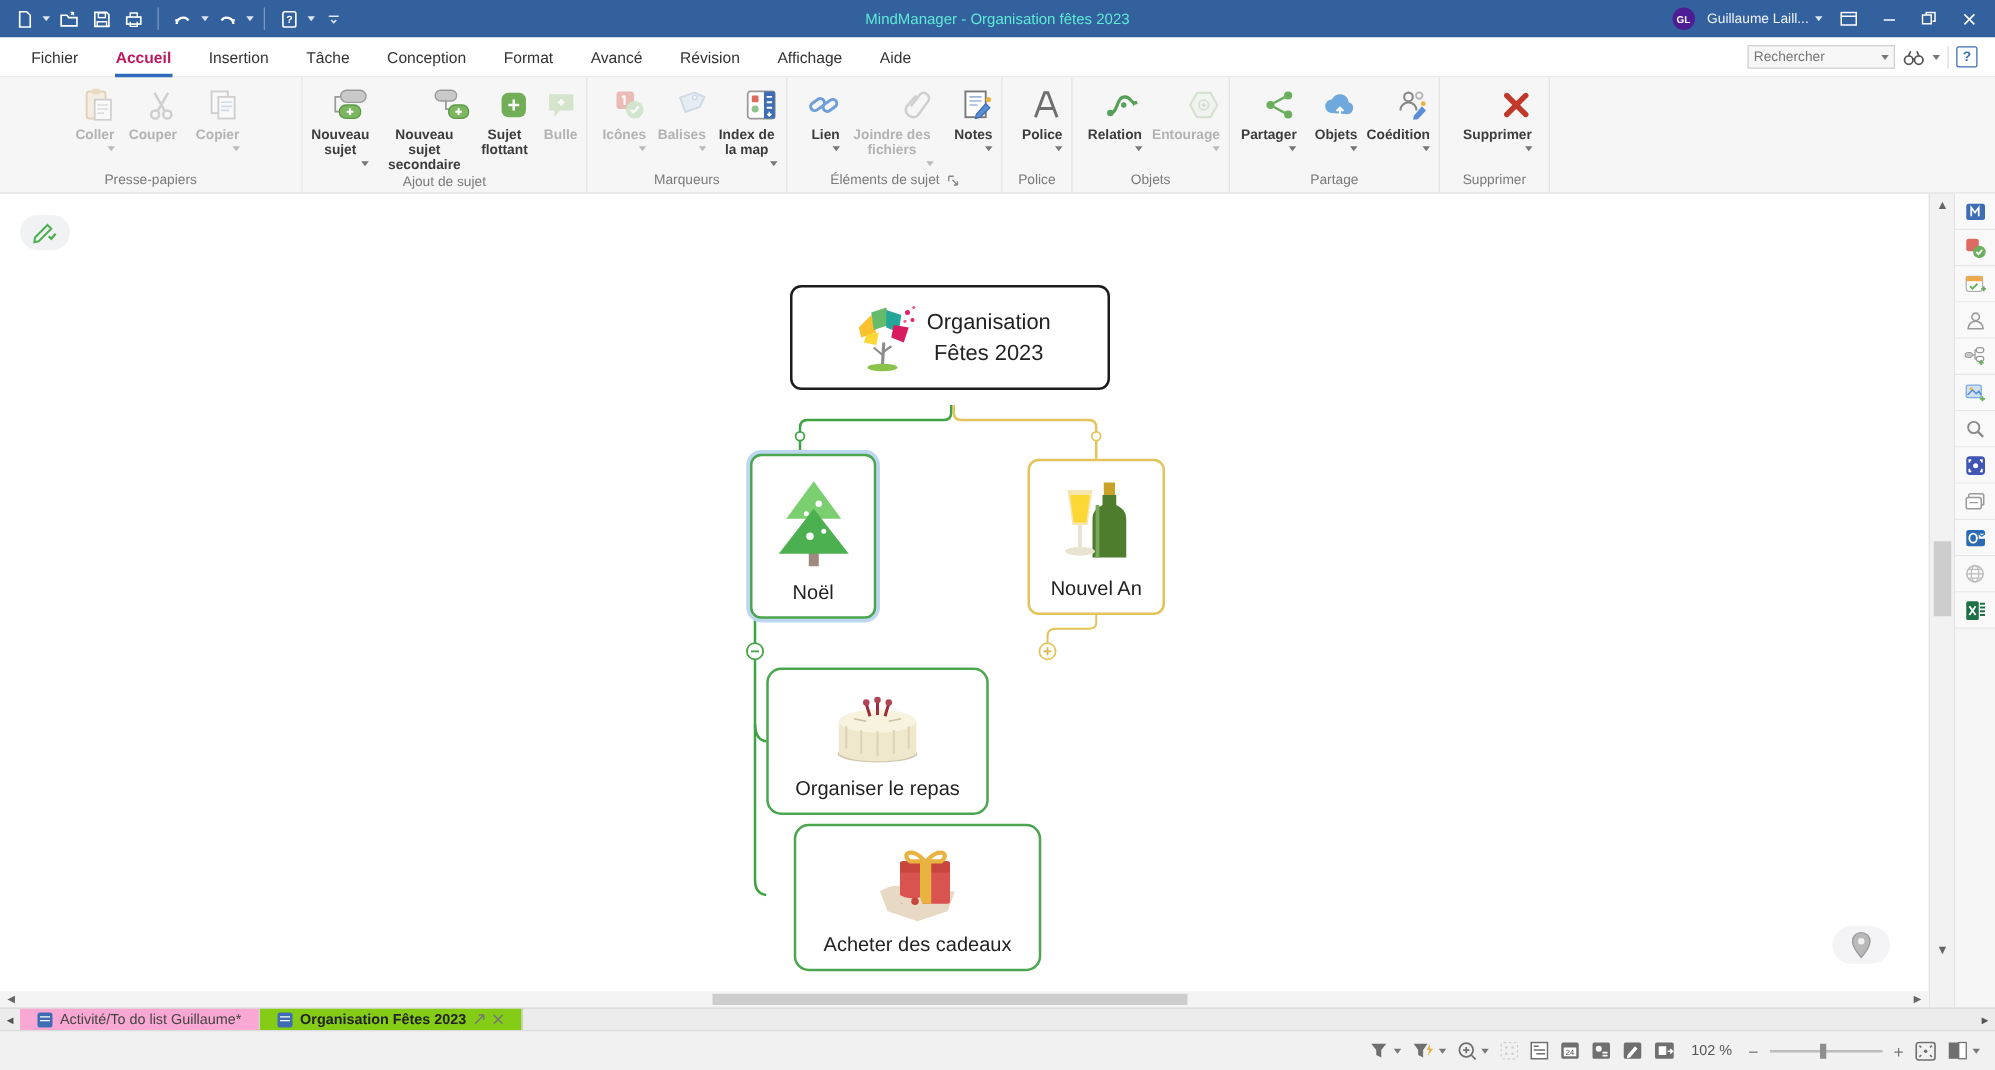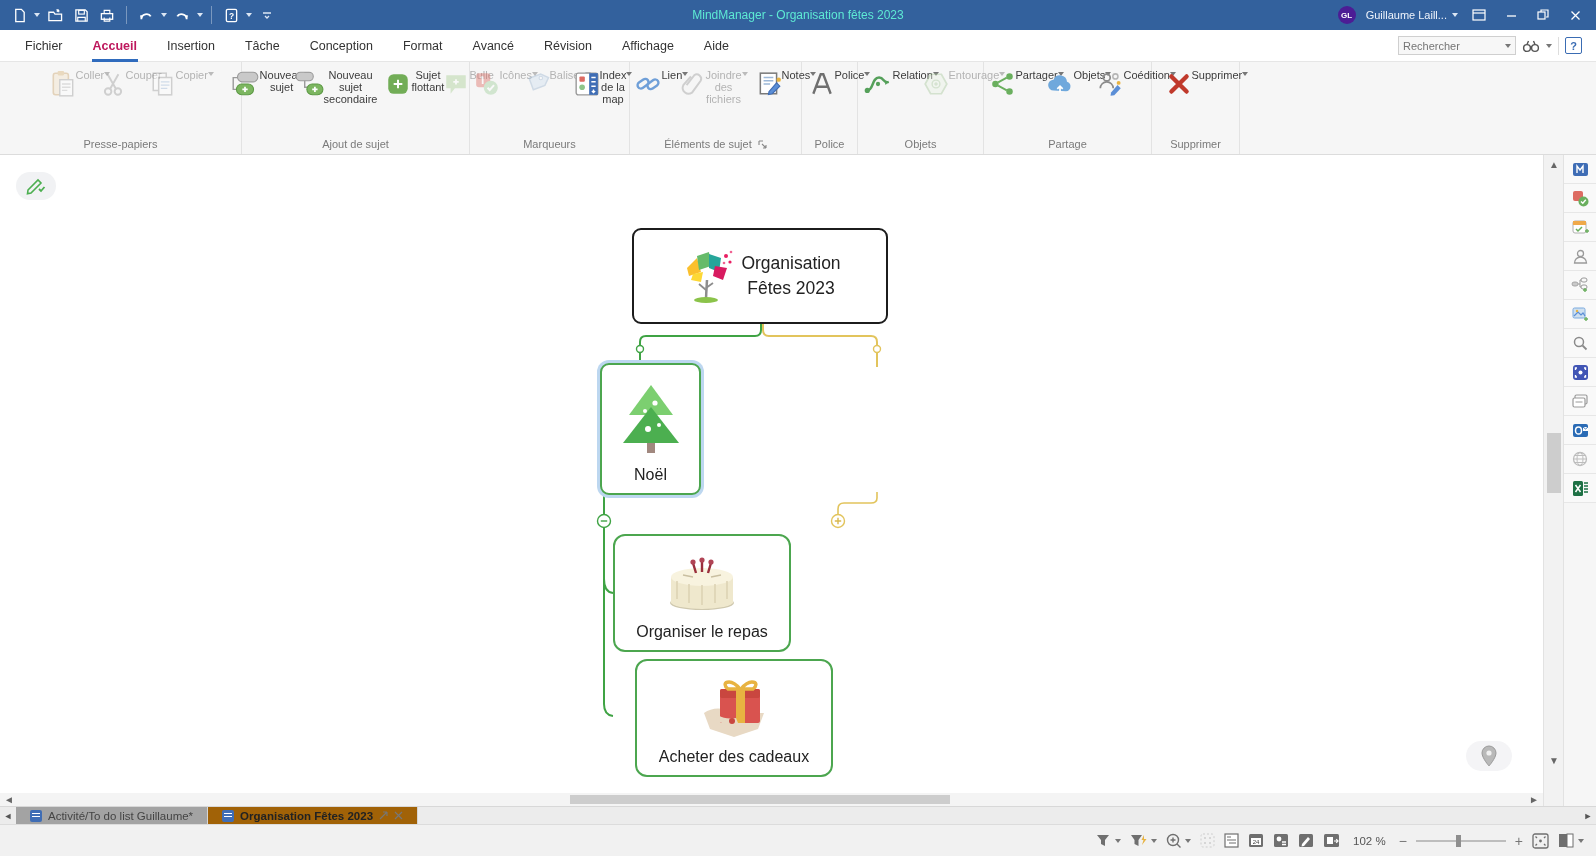--- a/index.html
+++ b/index.html
@@ -29,36 +29,36 @@
   .searchbox { width:118px; height:19px; border:1px solid #cfcfcf; background:#f7f7f7; display:flex; align-items:center; padding:0 4px; }
   .searchbox input { flex:1; min-width:0; border:none; outline:none; background:transparent; font-size:11px; color:#888; font-family:"Liberation Sans",sans-serif; }
   .cv-g { display:inline-block; width:0; height:0; border-left:3px solid transparent; border-right:3px solid transparent; border-top:4px solid #777; }
   .qbox { width:17px; height:17px; border:1px solid #3a6cb3; color:#3a6cb3; font-size:11px; font-weight:bold; display:flex; align-items:center; justify-content:center; border-radius:2px; }
   .vsep { width:1px; height:18px; background:#ddd; }
 
   
   .ribbon { position:absolute; left:0; top:62px; width:1596px; height:93px; background:#f6f6f6; border-bottom:1px solid #dcdcdc; display:flex; }
   .rgroup { display:flex; flex-direction:column; border-right:1px solid #e3e3e3; padding:3px 4px 0; }
   .rbtns { flex:1; display:flex; align-items:flex-start; justify-content:center; gap:2px; }
-  .rbtn { display:flex; flex-direction:row; align-items:flex-start; text-align:center; padding:4px 3px 0; border-radius:3px; cursor:default; }
+  .rbtn { display:flex; flex-direction:column; align-items:flex-end; text-align:center; padding:4px 3px 0; border-radius:3px; cursor:default;font-weight:bold; }
   .rbtn .ric { height:30px; display:flex; align-items:center; justify-content:center; margin-bottom:3px; }
   .rlabel { font-size:11px; line-height:12px; color:#3c3c3c; }
   .rbtn .cv-g { margin-top:3px; }
   .rbtn.dis .rlabel { color:#b3b3b3; }
   .rbtn.dis .ric { opacity:.42; }
   .rbtn.dis .cv-g { border-top-color:#bbb; }
   .glabel { height:20px; display:flex; align-items:center; justify-content:center; gap:6px; font-size:11px; color:#7a7a7a; }
 
   
   .canvas { position:absolute; left:0; top:155px; width:1543px; height:638px; background:#ffffff; overflow:hidden; }
   .editpill { position:absolute; left:16px; top:17px; width:40px; height:28px; background:#f1f2f4; border-radius:14px; display:flex; align-items:center; justify-content:center; }
   .pinpill { position:absolute; left:1466px; top:586px; width:46px; height:30px; background:#f4f4f6; border-radius:15px; display:flex; align-items:center; justify-content:center; }
 
   .node { position:absolute; background:#fff; display:flex; flex-direction:column; align-items:center; justify-content:space-between; color:#222; }
-  .central { left:632px; top:73px; width:256px; height:96px; border:2px solid #1c1c1c; border-radius:9px; flex-direction:row; justify-content:center; align-items:center; gap:4px; font-size:17.5px; }
+  .central { left:632px; top:73px; width:256px; height:84px; border:2px solid #1c1c1c; border-radius:9px; flex-direction:row; justify-content:center; align-items:center; gap:4px; font-size:17.5px; }
   .central .ctext { text-align:center; line-height:25px; color:#222; }
   .tnoel { left:600px; top:208px; width:101px; height:132px; border:2px solid #4CA64F; border-radius:9px; box-shadow:0 0 0 3px #BDD7F0; }
   .tnan  { left:822px; top:212px; width:110px; height:125px; border:2px solid #E2C45C; border-radius:9px; }
   .srepas { left:613px; top:379px; width:178px; height:118px; border:2px solid #4CA64F; border-radius:12px; }
   .scadeaux { left:613px; top:504px; width:198px; height:118px; border:2px solid #4CA64F; border-radius:12px;margin-left:22px; }
   .nlabel { font-size:16px; color:#222; padding-bottom:9px; }
   .nicon { flex:1; display:flex; align-items:center; justify-content:center; padding-top:6px; }
 
   .conn { position:absolute; left:0; top:0; width:1543px; height:638px; pointer-events:none; }
 
@@ -69,22 +69,22 @@
   .hscroll { position:absolute; left:0; top:793px; width:1543px; height:13px; background:#f4f4f4; }
   .hthumb { position:absolute; left:570px; top:2px; width:380px; height:9px; background:#cdcdcd; }
 
   .sidebar { position:absolute; left:1563px; top:155px; width:33px; height:651px; background:#f6f6f6; border-left:1px solid #e2e2e2; display:flex; flex-direction:column; align-items:stretch; }
   .sbi { height:29px; border-bottom:1px solid #e7e7e7; display:flex; align-items:center; justify-content:center; background:#f9f9f9; }
 
   
   .tabbar { position:absolute; left:0; top:806px; width:1596px; height:18px; background:#ececec; border-top:1px solid #d8d8d8; display:flex; align-items:stretch; font-size:11.5px; }
   .tarrow { width:16px; display:flex; align-items:center; justify-content:center; color:#555; font-size:9px; }
   .tab { display:flex; align-items:center; gap:6px; padding:0 14px; color:#444; border-right:1px solid #d5d5d5; position:relative; }
-  .tab.inactive { background:#a3a3a3; }
-  .tab.active { background:#a16207; font-weight:bold; color:#222; }
+  .tab.inactive { background:#f9a8d4; }
+  .tab.active { background:#84cc16; font-weight:bold; color:#222; }
   .tabspacer { flex:1; }
   .docicon { width:12px; height:12px; background:#3f6db5; border-radius:2px; position:relative; }
   .docicon::after { content:""; position:absolute; left:2px; top:3px; width:8px; height:1.5px; background:#fff; box-shadow:0 3px 0 #fff; }
 
   
   .statusbar { position:absolute; left:0; top:824px; width:1596px; height:32px; background:#f1f1f1; border-top:1px solid #dcdcdc; display:flex; align-items:center; justify-content:flex-end; gap:9px; padding-right:12px; color:#555; }
   .sic { display:flex; align-items:center; justify-content:center; }
   .zoomtext { font-size:11.5px; color:#555; margin:0 4px; }
   .sl-track { width:90px; height:2px; background:#bdbdbd; position:relative; }
   .sl-thumb { position:absolute; left:40px; top:-5px; width:5px; height:12px; background:#8e8e8e; }
@@ -553,20 +553,34 @@
           <polygon points="36,26 64,62 8,62" fill="#4caf50"></polygon>
           <circle cx="40" cy="22" r="2.6" fill="#fff"></circle>
             <circle cx="30" cy="30" r="2" fill="#fff"></circle>
             <circle cx="33" cy="48" r="3" fill="#fff"></circle>
             <circle cx="44" cy="44" r="2" fill="#fff"></circle>
         </svg>
       </span>
       <span class="nlabel">Noël</span>
     </div>
 
+    <div class="node tnan">
+      <span class="nicon">
+        <svg width="74" height="70" viewBox="0 0 74 70">
+          <rect x="43" y="2" width="9" height="10" fill="#c9a227"></rect>
+          <path d="M42 12 h11 v8 c6 3 8 6 8 12 v30 h-27 v-30 c0-6 2-9 8-12 z" fill="#4e7d2e"></path>
+          <path d="M38 20 v42" stroke="#7aa85a" stroke-width="3"></path>
+          <polygon points="14,8 34,8 30,36 18,36" fill="#f6e7b0"></polygon>
+          <polygon points="16,12 32,12 29,34 19,34" fill="#fdd835"></polygon>
+          <rect x="22.5" y="36" width="3" height="18" fill="#e8e3d0"></rect>
+          <ellipse cx="24" cy="57" rx="12" ry="3.5" fill="#e8e3d0"></ellipse>
+        </svg>
+      </span>
+      <span class="nlabel">Nouvel An</span>
+    </div>
 
     <div class="node srepas">
       <span class="nicon">
         <svg width="82" height="64" viewBox="0 0 82 64">
           <ellipse cx="41" cy="52" rx="32" ry="7" fill="#cfc8ae"></ellipse>
           <path d="M10 26 h62 v26 a32 8 0 0 1 -62 0 z" fill="#efe8cd"></path>
           <ellipse cx="41" cy="26" rx="31" ry="9" fill="#f8f3df"></ellipse>
           <path d="M16 30 v18 M28 33 v19 M41 34 v20 M54 33 v19 M66 30 v18" stroke="#ddd3b4" stroke-width="1.6"></path>
           <path d="M32 12 l3 10 M41 10 l0 11 M50 12 l-3 10" stroke="#9a2f3c" stroke-width="2.4"></path>
           <circle cx="32" cy="11" r="2.6" fill="#b04455"></circle>

